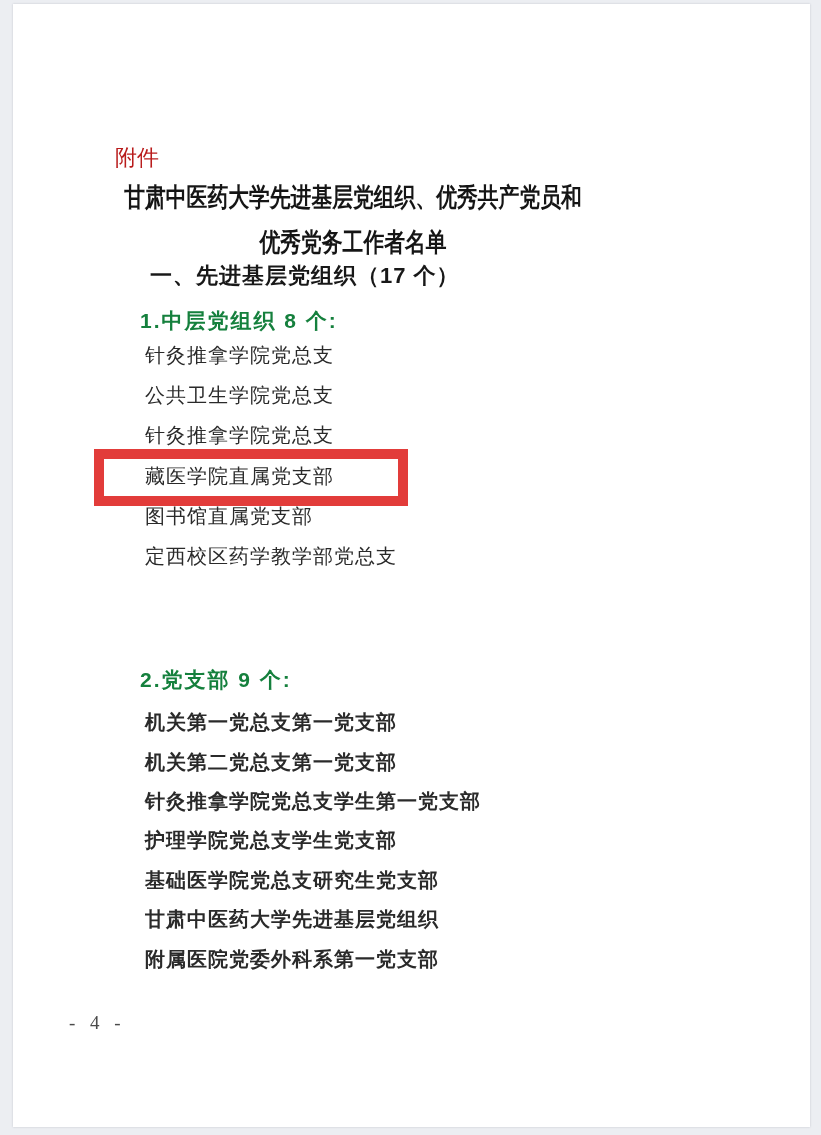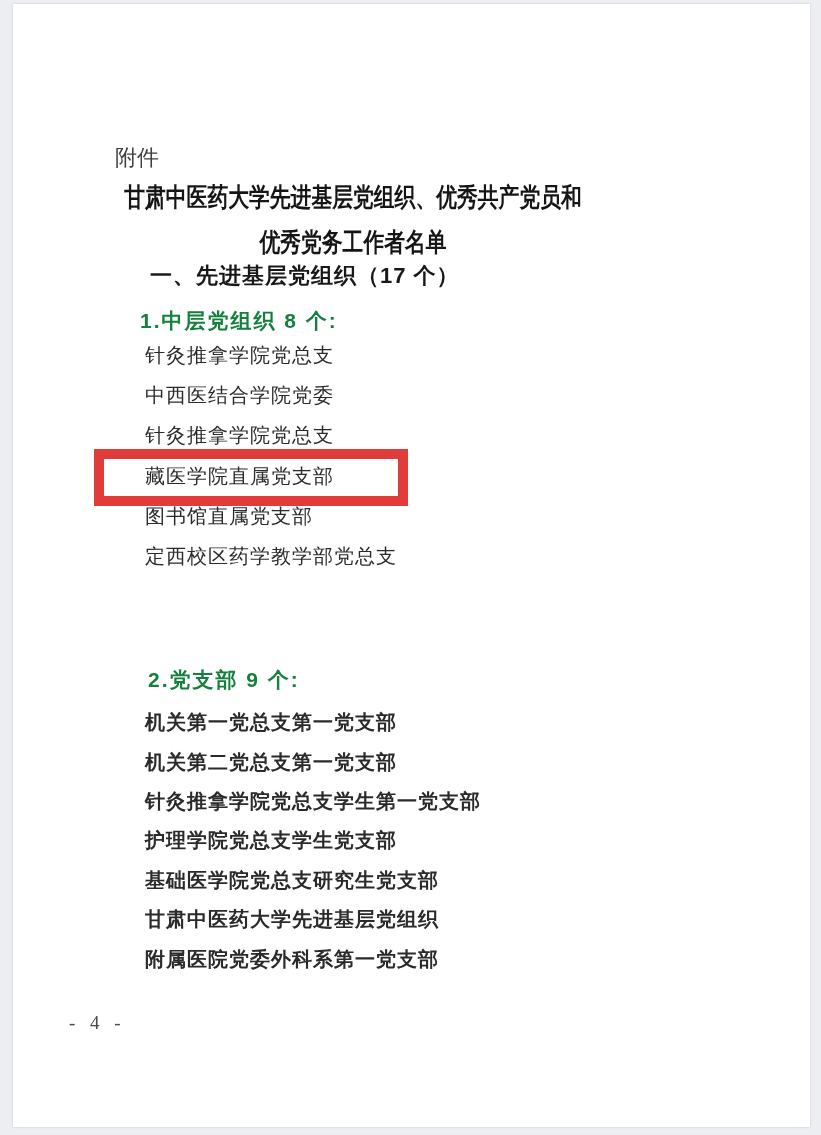--- a/index.html
+++ b/index.html
@@ -17,21 +17,21 @@
   .page {
     position: absolute;
     left: 13px; top: 4px;
     width: 797px; height: 1123px;
     background: var(--paper, #ffffff);
     box-shadow: 0 0 2px rgba(120,125,140,0.35);
   }
   .attachment {
     position: absolute; left: 102px; top: 139px;
     font-family: "Liberation Sans", "DejaVu Sans", sans-serif;
-    font-size: 22px; color: #404040; text-align: right;
+    font-size: 22px; color: #b91c1c; text-align: right;
   }
   .title-wrap {
     position: absolute; left: 0; top: 0; width: 680px;
     text-align: center;
   }
   .title-line {
     position: absolute; left: 0; width: 680px;
     font-size: 26px; font-weight: bold; color: #151515;
     white-space: nowrap;
     transform: scaleX(0.8); transform-origin: 340px 0;
@@ -44,21 +44,21 @@
     font-size: 22px; font-weight: bold; color: #181818;
     letter-spacing: 1px; white-space: nowrap;
   }
   .grp-heading {
     position: absolute; left: 127px;
     font-family: "Liberation Sans", "DejaVu Sans", sans-serif;
     font-size: 21px; font-weight: bold; color: #15803d;
     letter-spacing: 2px; white-space: nowrap;
   }
   .grp1-heading { top: 303px; }
-  .grp2-heading { top: 662px; margin-left: 8px; }
+  .grp2-heading { top: 662px; }
   .item-list { position: absolute; left: 132px; }
   .g1 { top: 331px; }
   .g2 { top: 699px; }
   .item {
     display: flex; align-items: center;
     font-size: 20px; color: #2a2a2a;
     letter-spacing: 1px; white-space: nowrap;
   }
   .g1 .item { height: 40.35px; }
   .g2 .item { height: 39.4px; font-weight: bold; }
@@ -87,21 +87,21 @@
       <div class="title-line title-line1">甘肃中医药大学先进基层党组织、优秀共产党员和</div>
       <div class="title-line title-line2">优秀党务工作者名单</div>
     </div>
 
     <div class="sec-heading">一、先进基层党组织（17 个）</div>
 
     <div class="grp-heading grp1-heading">1.中层党组织 8 个:</div>
 
     <div class="item-list g1">
       <div class="item">针灸推拿学院党总支</div>
-      <div class="item">中西医结合学院党委</div>
+      <div class="item">公共卫生学院党总支</div>
       <div class="item">针灸推拿学院党总支</div>
       <div class="item">藏医学院直属党支部</div>
       <div class="item">图书馆直属党支部</div>
       <div class="item">定西校区药学教学部党总支</div>
     </div>
 
     <div class="highlight-box"></div>
 
     <div class="grp-heading grp2-heading">2.党支部 9 个:</div>
 

